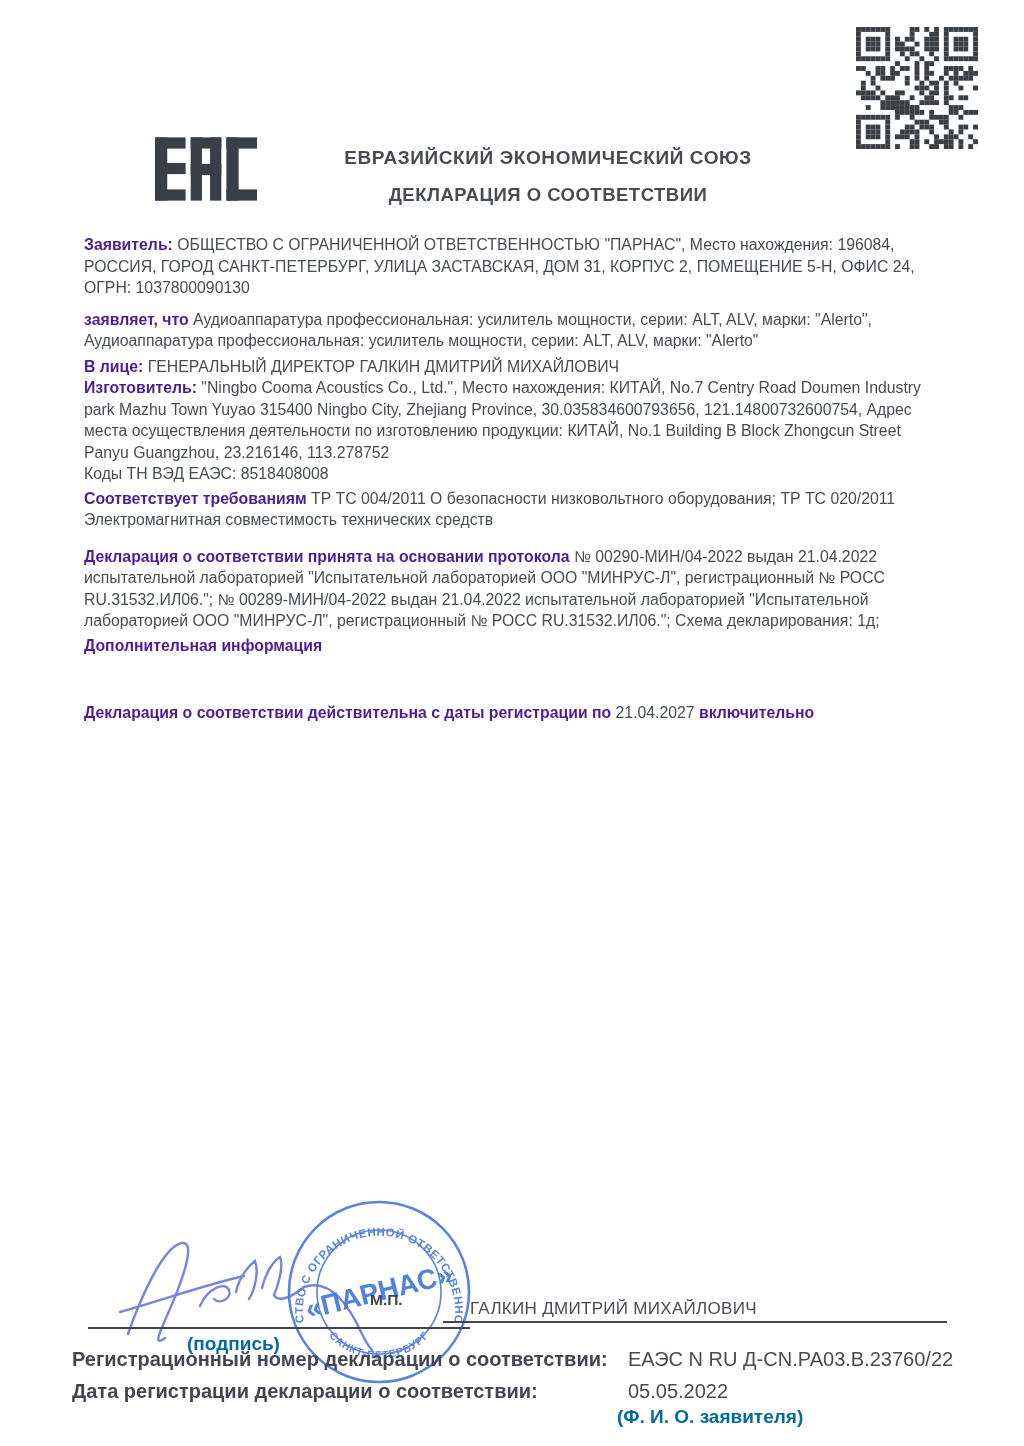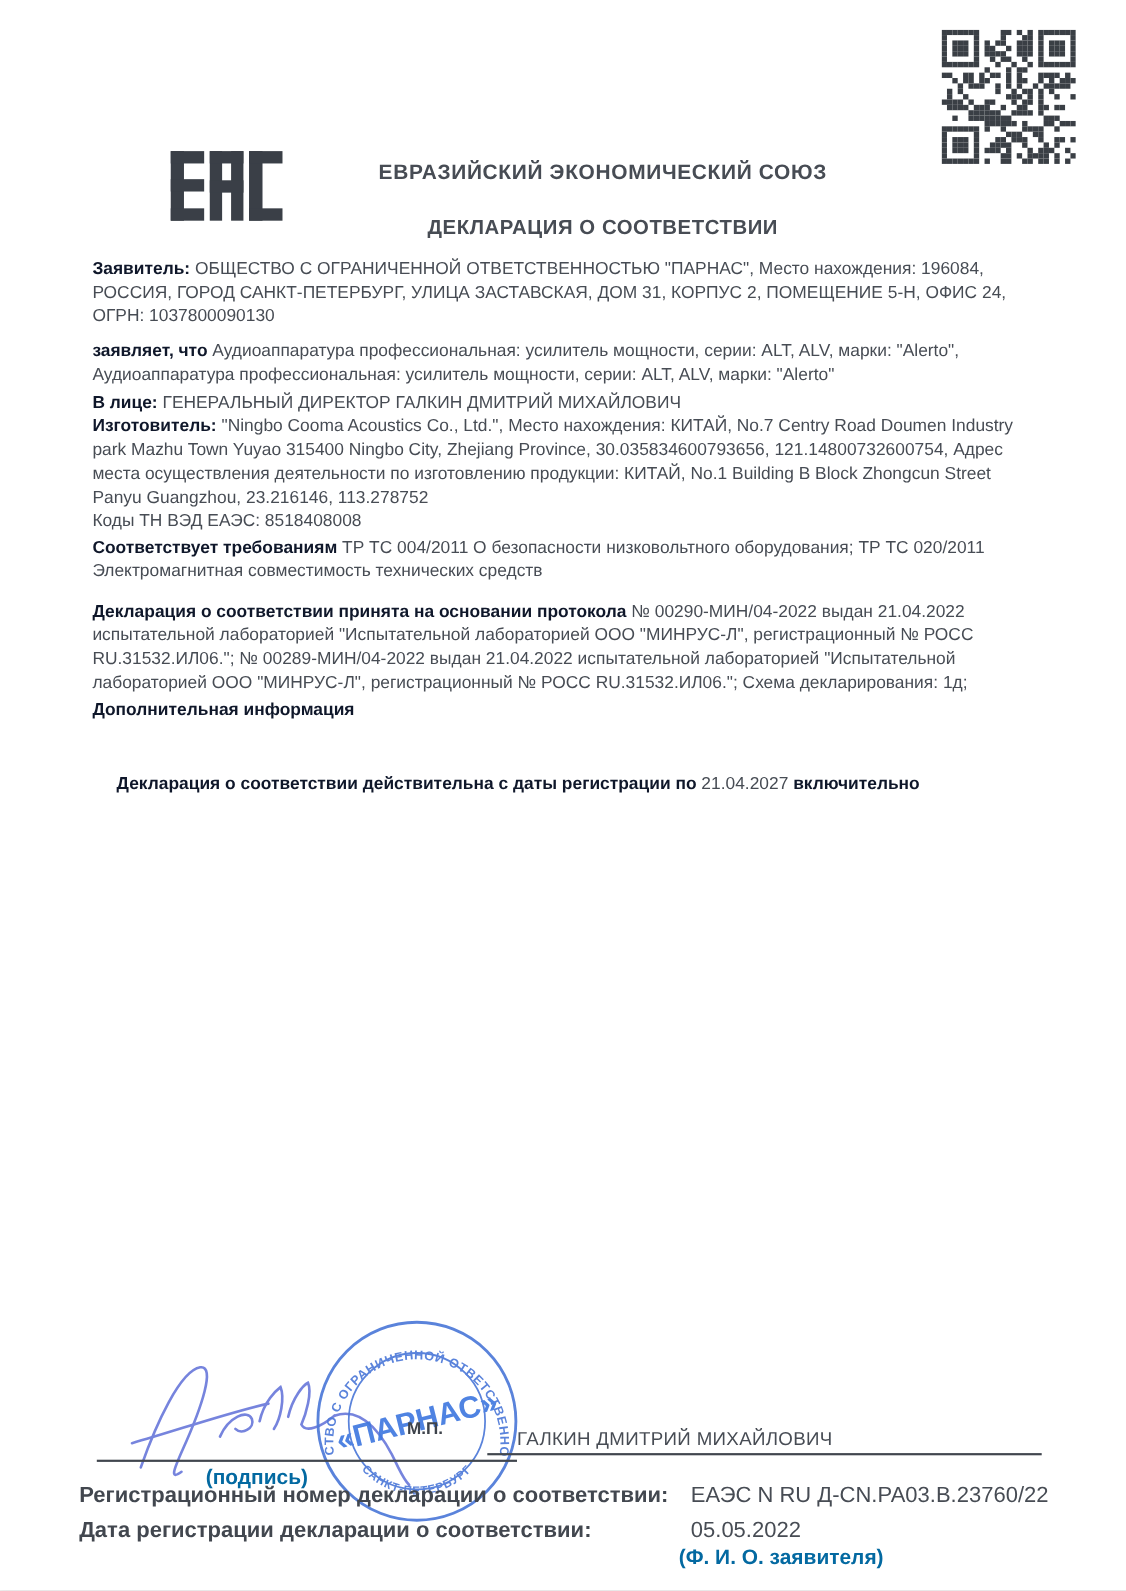--- a/index.html
+++ b/index.html
@@ -5,32 +5,32 @@
   html,body{margin:0;padding:0;background:#e8e8e8;}
   .page{
     position:relative;width:1024px;height:1446px;background:#ffffff;
     font-family:"Liberation Sans", sans-serif;color:#474c54;overflow:hidden;
     margin:0 auto;box-shadow:0 0 6px rgba(0,0,0,.2);padding-left:36px;
   }
   
   .eac{position:absolute;left:155px;top:137px;width:102px;height:64px;}
   .titles{position:absolute;left:248px;top:147px;width:600px;text-align:center;}
   .t1{font-size:19px;font-weight:bold;letter-spacing:.6px;line-height:22px;}
-  .t2{font-size:18.5px;font-weight:bold;letter-spacing:.5px;line-height:20px;margin-top:28px;}
+  .t2{font-size:18.5px;font-weight:bold;letter-spacing:.5px;line-height:20px;margin-top:16px;}
   .qr{position:absolute;left:856px;top:27px;width:122px;height:122px;}
   
   .docbody{position:absolute;left:84px;top:234px;width:858px;font-size:15.8px;line-height:21.5px;}
   .para{margin:0;}
-  .para b{font-weight:bold;color:#0f172a;}
+  .para b{font-weight:bold;color:#4c1d95;}
   [data-name="paragraph-in-person"]{margin-top:4px;}
   [data-name="paragraph-declares"]{margin-top:10px;}
   [data-name="paragraph-complies"]{margin-top:3px;}
   [data-name="paragraph-basis"]{margin-top:15px;}
   [data-name="paragraph-additional-info"]{margin-top:3px;}
-  [data-name="paragraph-validity"]{margin-top:46px;margin-left:22px;}
+  [data-name="paragraph-validity"]{margin-top:46px;}
   
   .abs{position:absolute;}
   .mp{left:370px;top:1291px;font-weight:bold;font-size:15.5px;color:#3e434b;}
   .fio-name{left:470px;top:1299px;font-size:17px;letter-spacing:.3px;}
   .line{border-top:2px solid #41464e;height:0;}
   .line-sign{left:88px;top:1327px;width:382px;}
   .line-fio{left:443px;top:1321px;width:504px;}
   .cap{font-size:19px;font-weight:bold;color:#0369a1;}
   .cap-sign{left:187px;top:1333px;}
   .cap-fio{left:617px;top:1406px;}

